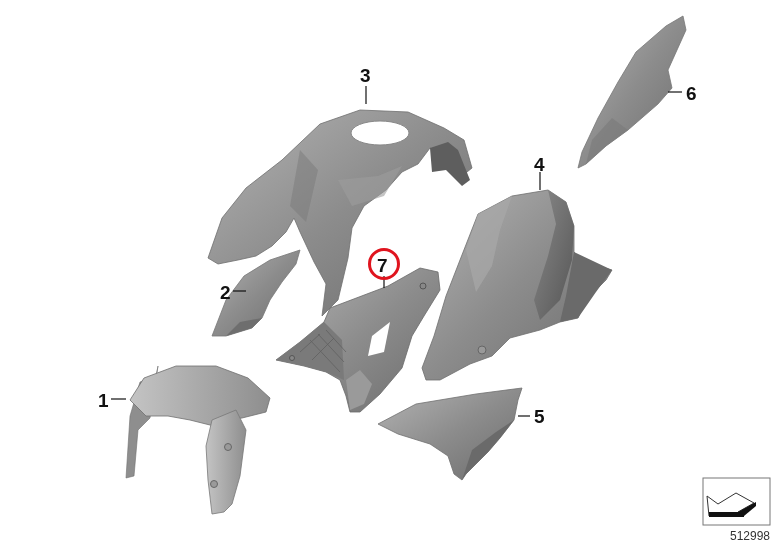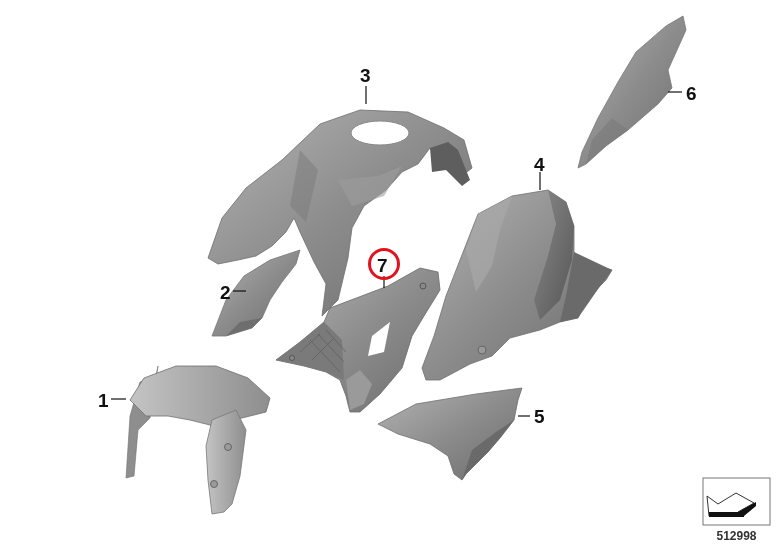--- a/index.html
+++ b/index.html
@@ -1,20 +1,20 @@
 <!DOCTYPE html>
 <html><head>
   <meta charset="utf-8">
   <style>
     html, body { margin: 0; padding: 0; background: #ffffff; }
     body { width: 778px; height: 545px; position: relative; overflow: hidden; font-family: "Liberation Sans", sans-serif; }
     #diagram { position: absolute; left: 0; top: 0; width: 778px; height: 545px; }
     .callout { position: absolute; font-family: "Liberation Sans", sans-serif; font-weight: bold; font-size: 19px; color: #111; line-height: 1; }
     .highlight-ring { position: absolute; border: 3px solid #e0141e; border-radius: 50%; box-sizing: border-box; }
-    .diagram-id { position: absolute; left: 703px; top: 529px; width: 67px; text-align: center; font-size: 12px; color: #333; font-family: "Liberation Sans", sans-serif; font-weight: bold; }
+    .diagram-id { position: absolute; left: 703px; top: 529px; width: 67px; text-align: right; font-size: 12px; color: #333; font-family: "Liberation Sans", sans-serif; }
   </style>
 </head>
 <body>
 
 <svg id="diagram" viewBox="0 0 778 545" xmlns="http://www.w3.org/2000/svg">
   <defs>
     <linearGradient id="gPart" x1="0" y1="0" x2="1" y2="1">
       <stop offset="0" stop-color="#b4b4b4"></stop>
       <stop offset="0.5" stop-color="#8c8c8c"></stop>
       <stop offset="1" stop-color="#6c6c6c"></stop>

